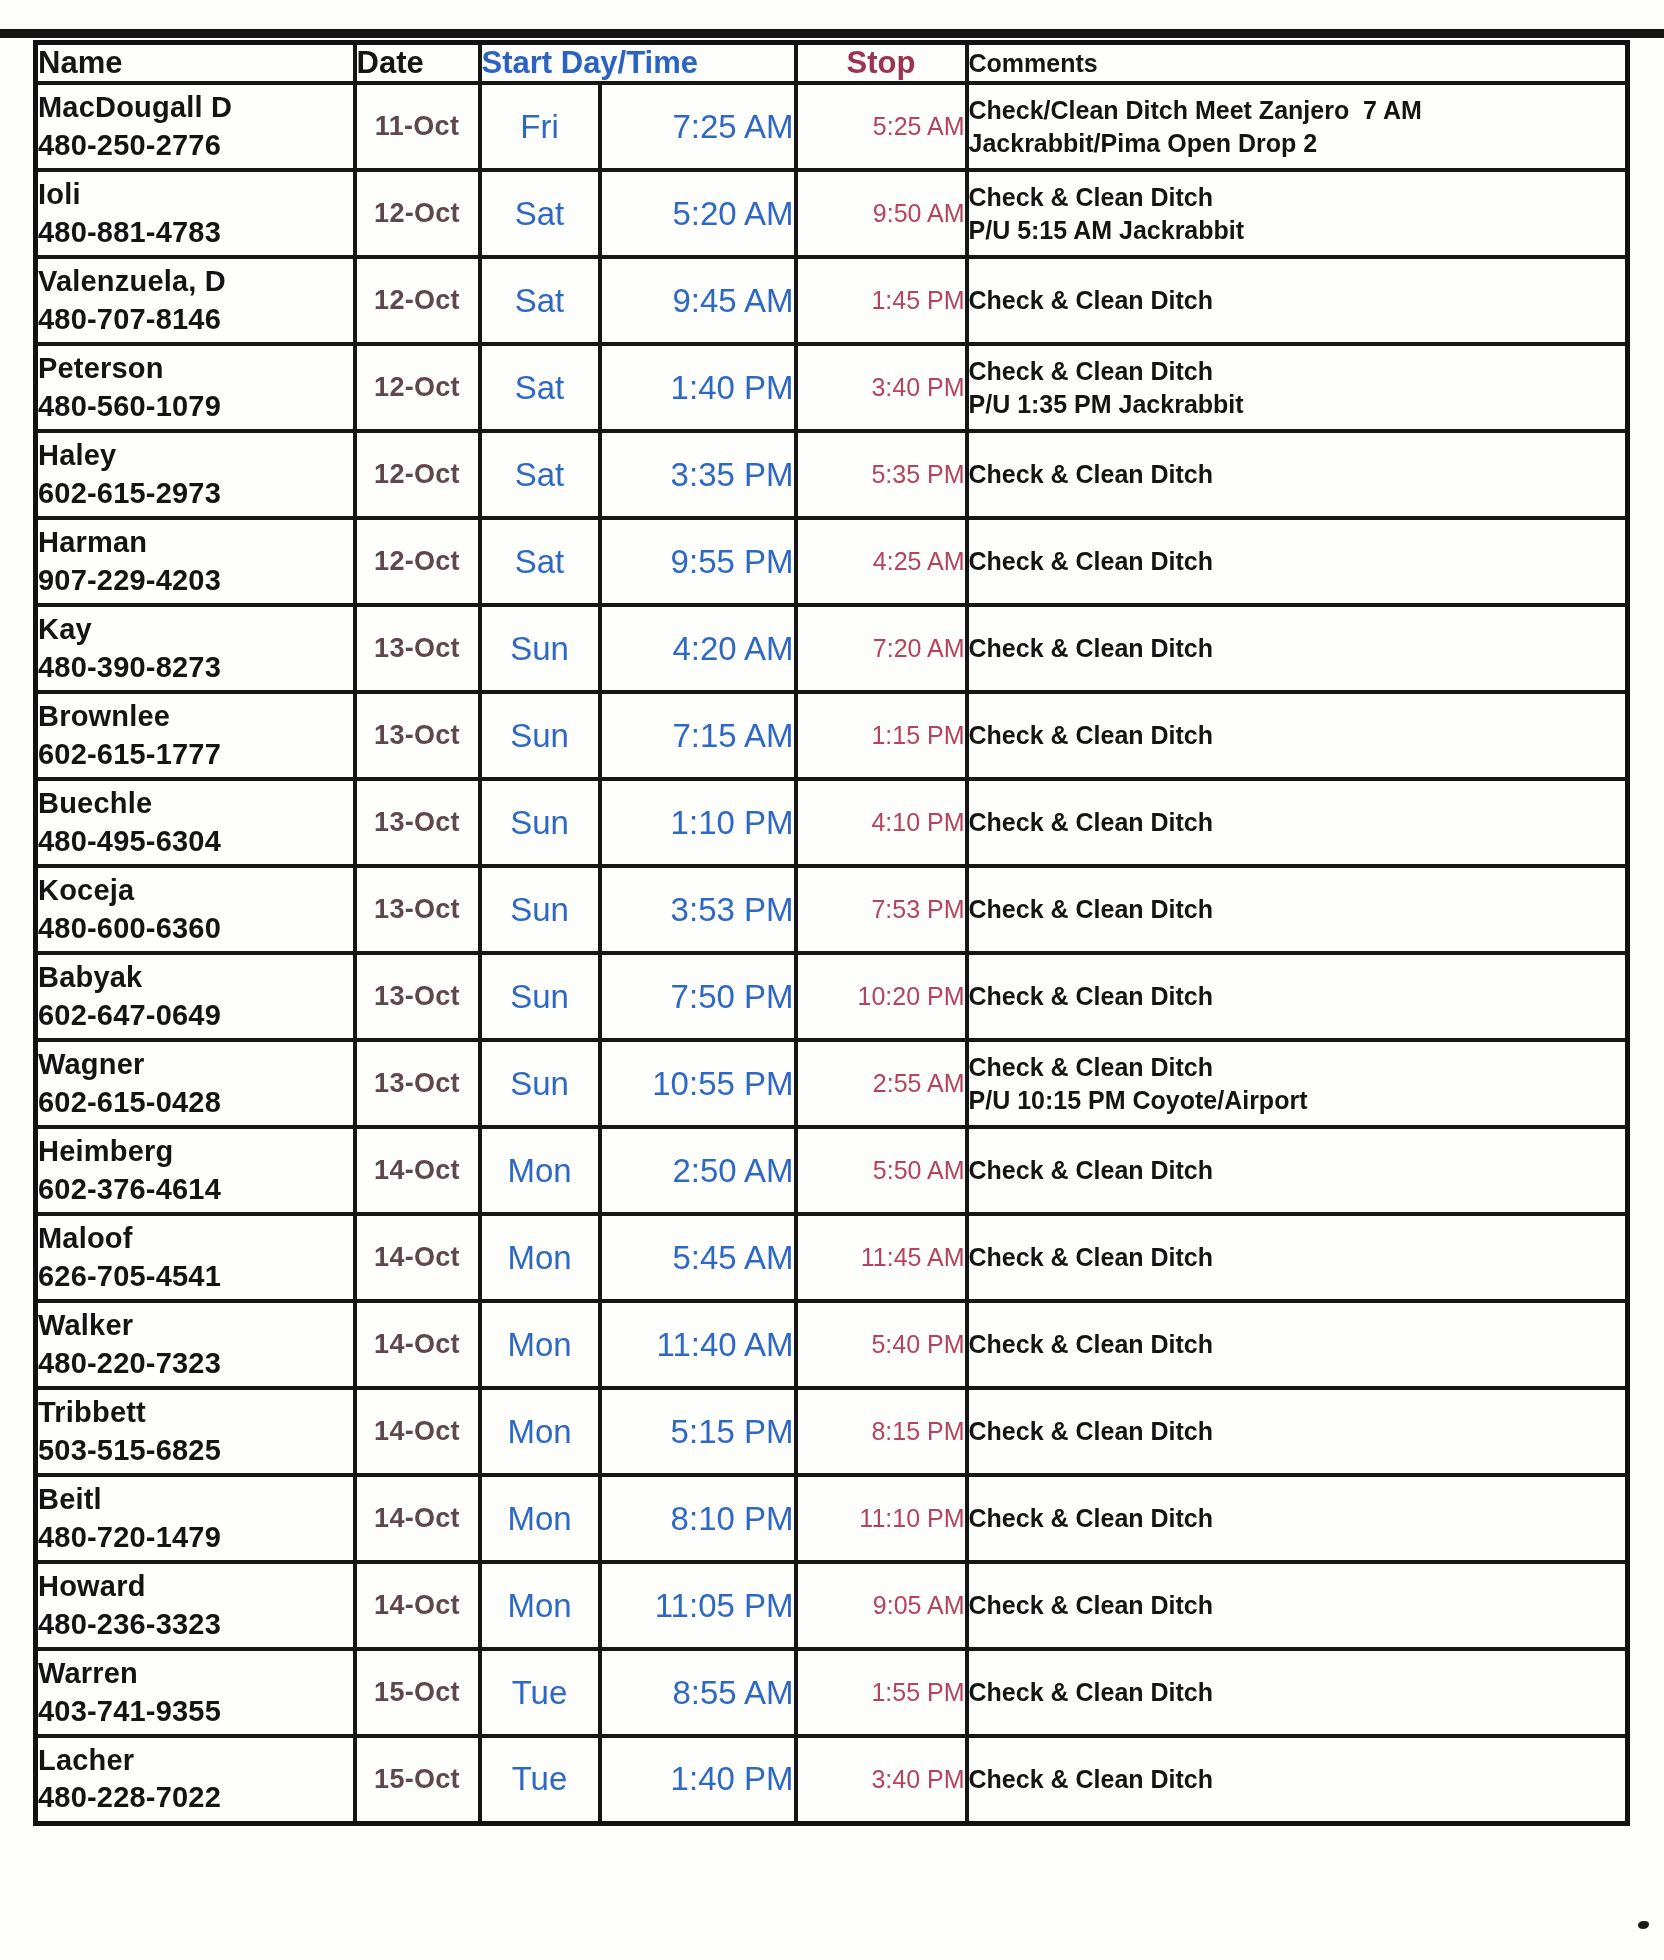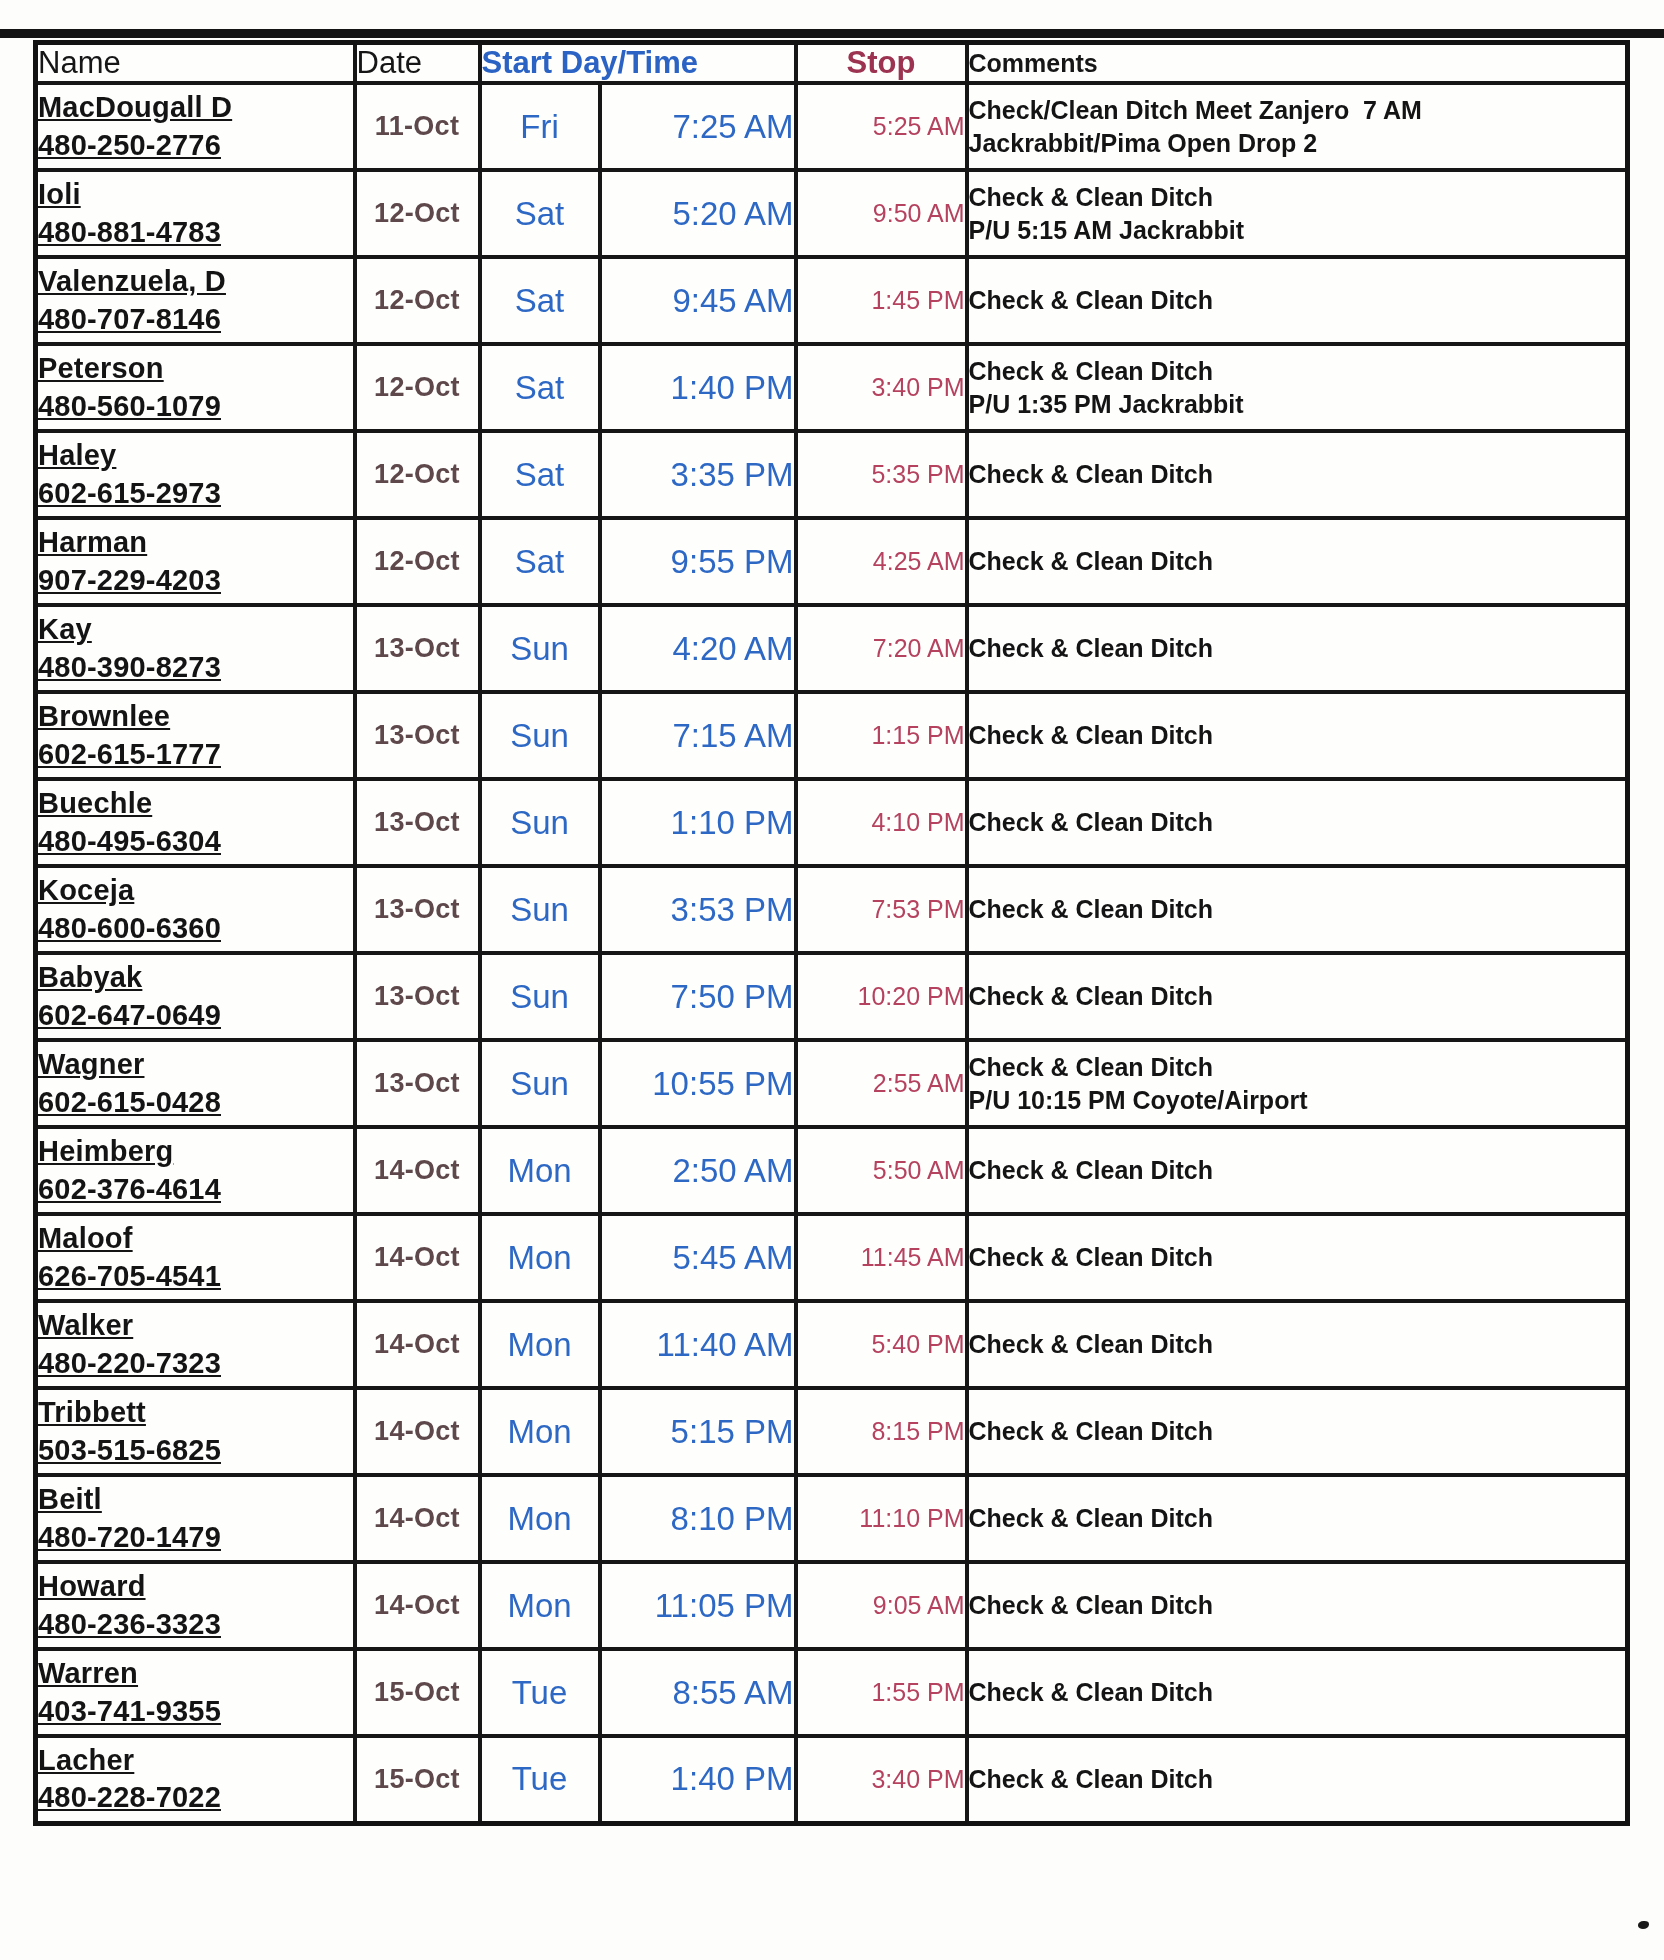--- a/index.html
+++ b/index.html
@@ -44,21 +44,21 @@
     vertical-align: middle;
     overflow: hidden;
   }
   table.schedule { border: 5px solid #121212; }
   tr.hdr { height: 38px; }
   tr.datarow { height: 87px; }
 
   th.h-name, th.h-date {
     text-align: left;
     font-size: 31px;
-    font-weight: normal;
+    font-weight: bold;
     color: #161616;
     padding-left: 8px;
     margin-left: 14px;
   }
   th.h-start {
     text-align: left;
     font-size: 31px;
     font-weight: bold;
     color: #2b63c4;
     padding-left: 10px;
@@ -79,21 +79,20 @@
 
   td.c-name {
     padding-left: 8px;
   }
   td.c-name .nm, td.c-name .ph {
     font-size: 29px;
     font-weight: bold;
     color: #141414;
     line-height: 1.28;
     letter-spacing: 0.2px;
-    text-decoration: underline;
   }
   td.c-date {
     text-align: center;
     font-size: 27px;
     font-weight: bold;
     color: #5e484b;
     letter-spacing: 0.3px;
   }
   td.c-day {
     text-align: center;

